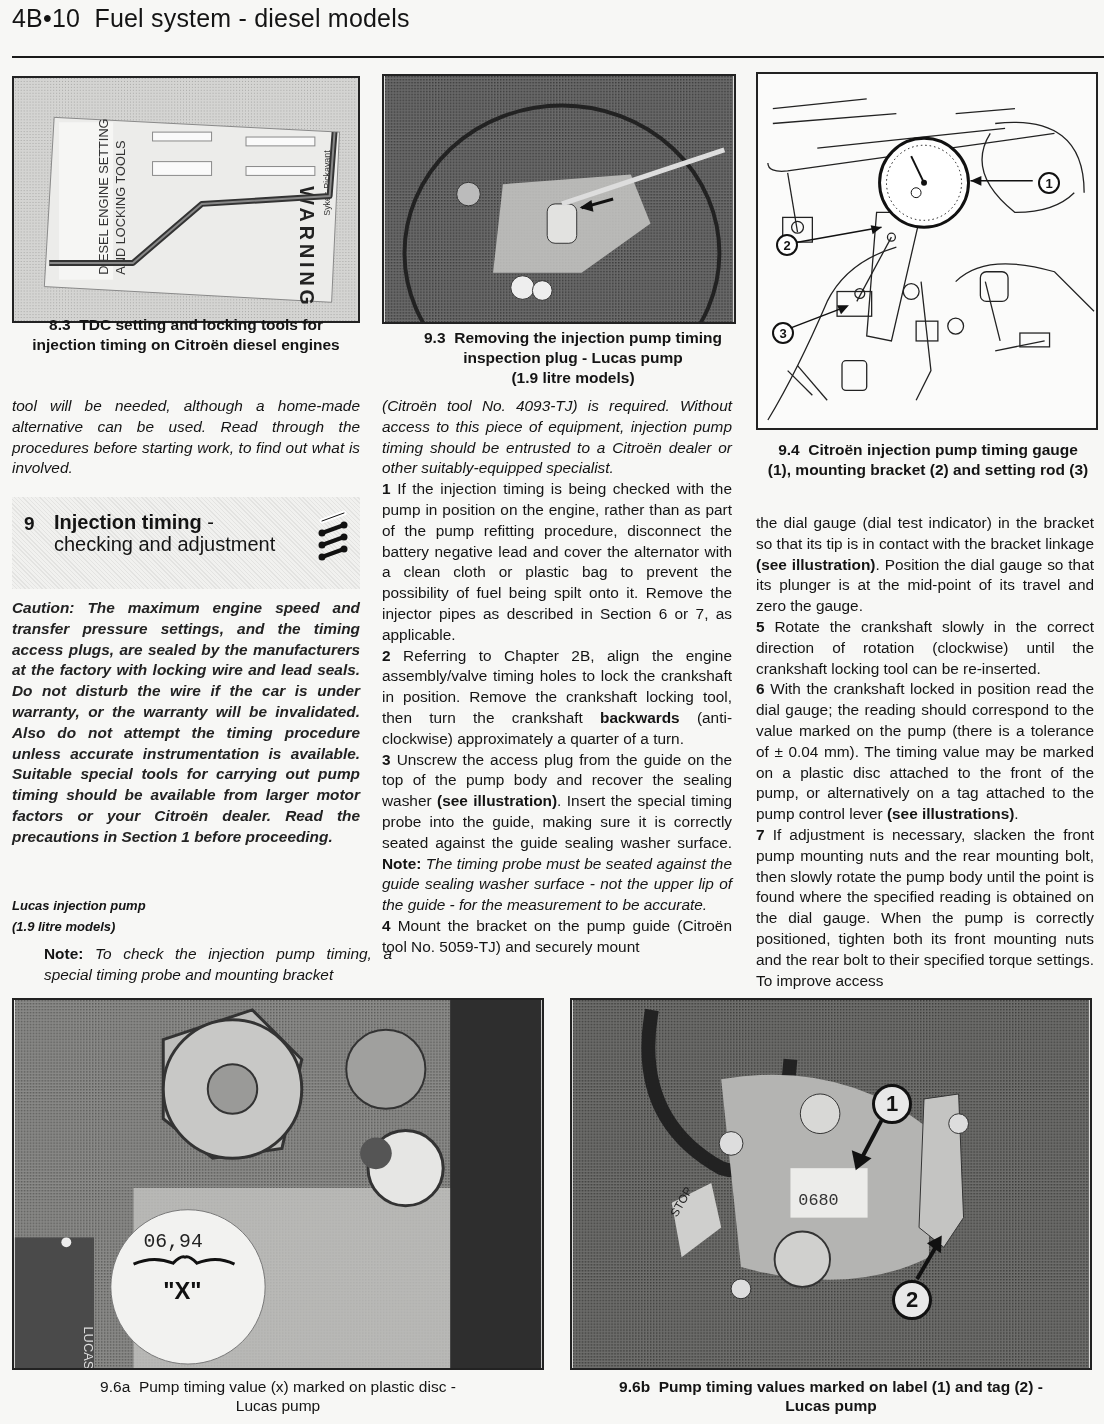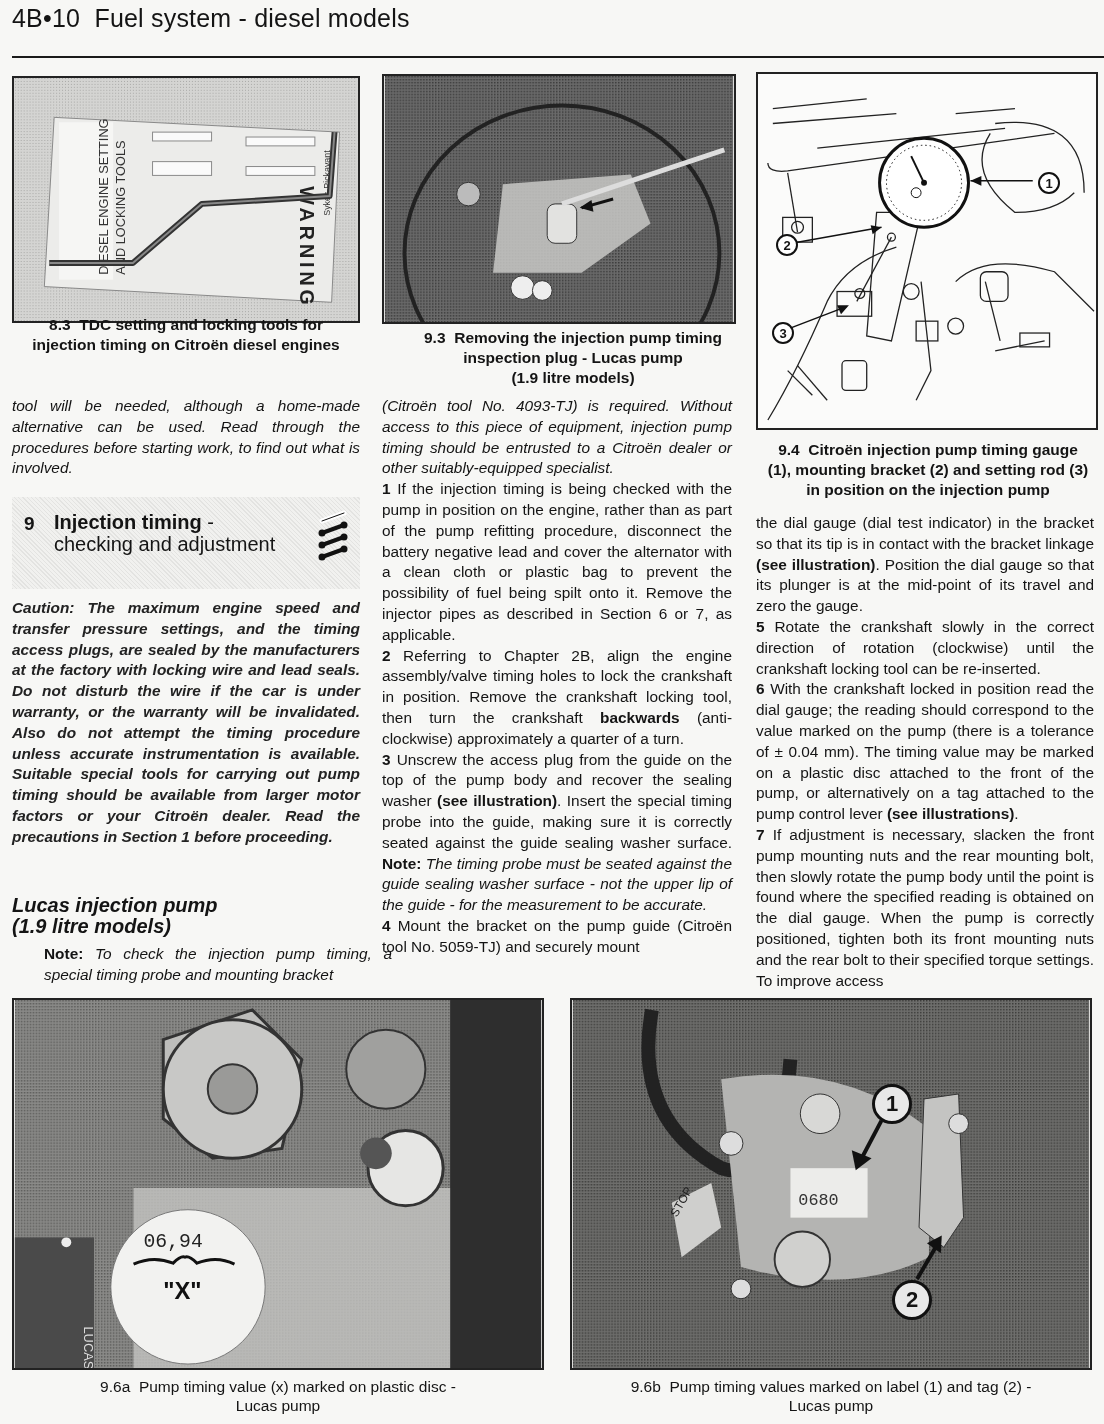--- a/index.html
+++ b/index.html
@@ -21,21 +21,21 @@
   .i { font-style: italic; }
   .caution { font-style: italic; font-weight: bold; color: #222; }
 
   .section-box { position: absolute; left: 12px; top: 497px; width: 348px; height: 92px;
     background: repeating-linear-gradient(45deg, #e3e3e1 0 1px, #f1f1ef 1px 3px); }
   .section-num { position: absolute; left: 12px; top: 16px; font-size: 19px; font-weight: bold; }
   .section-title { position: absolute; left: 42px; top: 14px; font-size: 20px; line-height: 22px; }
   .section-title .t1 { font-weight: bold; }
   .spanner { position: absolute; right: 8px; top: 8px; }
 
-  .subhead { position: absolute; left: 12px; top: 895px; font-size: 20px; font-weight: bold; font-style: italic; line-height: 21px; }
+  .subhead { position: absolute; left: 12px; top: 895px; font-size: 13px; font-weight: bold; font-style: italic; line-height: 21px; }
 
   .callout { position: absolute; width: 22px; height: 22px; border: 2px solid #111; border-radius: 50%; background: #fff;
     font-size: 13px; font-weight: bold; display: flex; align-items: center; justify-content: center; }
   .callout-big { position: absolute; width: 40px; height: 40px; border: 3px solid #111; border-radius: 50%; background: #e8e8e8;
     font-size: 22px; font-weight: bold; display: flex; align-items: center; justify-content: center; }
 </style>
 </head>
 <body>
 
 <div class="header">
@@ -142,21 +142,20 @@
     <line x1="30" y1="258" x2="90" y2="235" stroke="#111" stroke-width="1.5"></line>
     <polygon points="92,234 80,234 84,243" fill="#111"></polygon>
   </svg>
   <div class="callout" style="left:280px; top:98px;">1</div>
   <div class="callout" style="left:18px; top:160px;">2</div>
   <div class="callout" style="left:14px; top:248px;">3</div>
 </div>
 <div class="caption" style="left:752px; top:440px; width:352px;">
   <div><span>9.4</span>&nbsp; <span>Citroën injection pump timing gauge</span></div>
   <div>(1), mounting bracket (2) and setting rod (3)</div>
-  <div>in position on the injection pump</div>
 </div>
 
 <div class="col" style="left:12px; top:396px; width:348px;font-style:italic;">
   <p>tool will be needed, although a home-made alternative can be used. Read through the procedures before starting work, to find out what is involved.</p>
 </div>
 
 <div class="section-box">
   <div class="section-num">9</div>
   <div class="section-title">
     <div><span class="t1">Injection timing</span><span> -</span></div>
@@ -262,16 +261,16 @@
     <circle cx="160" cy="145" r="12" fill="#ddd" stroke="#333"></circle>
     <circle cx="170" cy="292" r="10" fill="#ddd" stroke="#333"></circle>
     <line x1="312" y1="122" x2="292" y2="160" stroke="#111" stroke-width="4"></line>
     <polygon points="286,172 282,152 302,160" fill="#111"></polygon>
     <line x1="348" y1="282" x2="368" y2="248" stroke="#111" stroke-width="4"></line>
     <polygon points="373,238 358,246 372,256" fill="#111"></polygon>
   </svg>
   <div class="callout-big" style="left:300px; top:84px;">1</div>
   <div class="callout-big" style="left:320px; top:280px;">2</div>
 </div>
-<div class="caption-lite" style="left:570px; top:1377px; width:522px;">
+<div class="caption-lite" style="left:570px; top:1377px; width:522px;font-weight:bold;">
   <div><span>9.6b</span>&nbsp; <span>Pump timing values marked on label (1) and tag (2) -</span></div>
   <div>Lucas pump</div>
 </div>
 
 </body></html>

